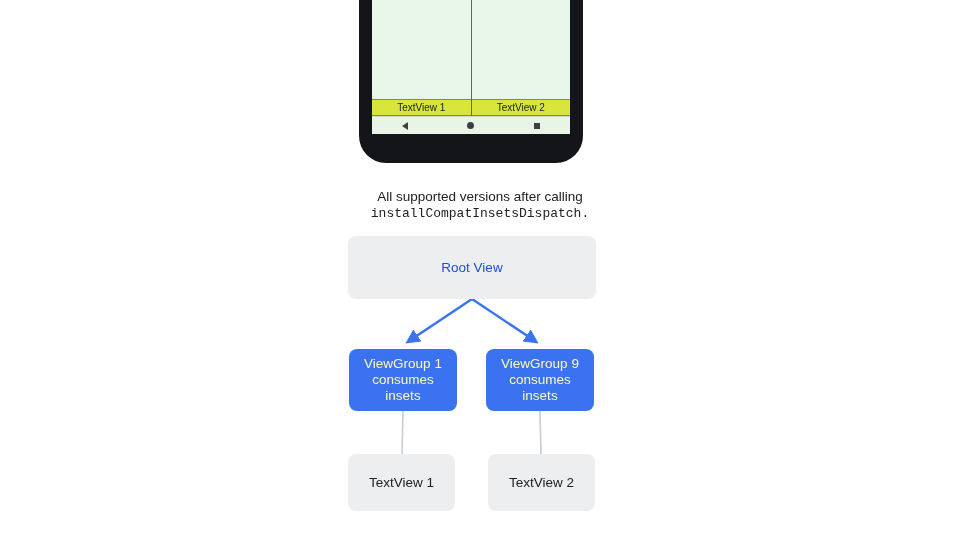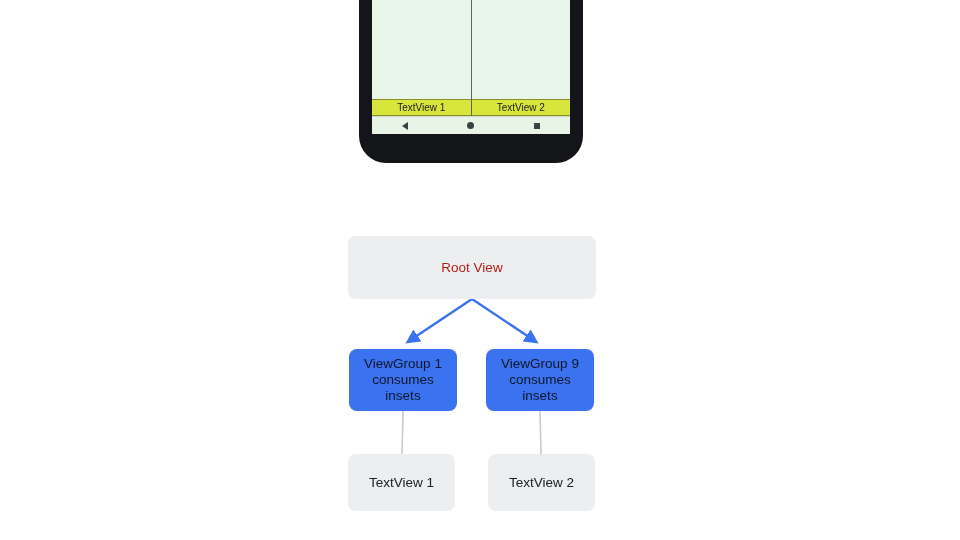--- a/index.html
+++ b/index.html
@@ -123,25 +123,25 @@
     font-size: 13.5px;
     line-height: 16px;
     padding: 4px;
   }
   .node-root {
     left: 348px;
     top: 236px;
     width: 248px;
     height: 63px;
     background: #eceef0;
-    color: #b91c1c;
+    color: #1d4ed8;
   }
   .node-vg {
     background: #3a72ef;
-    color: #0f172a;
+    color: #fef9c3;
     width: 108px;
     height: 62px;
   }
   .node-vg1 { left: 349px; top: 349px; }
   .node-vg2 { left: 486px; top: 349px; }
   .node-tv {
     background: #eceef0;
     color: #202124;
     width: 107px;
     height: 57px;
@@ -174,20 +174,24 @@
         </div>
       </div>
       <div class="nav-bar">
         <span class="nav-back"></span>
         <span class="nav-home"></span>
         <span class="nav-recents"></span>
       </div>
     </div>
   </div>
 
+  <div class="caption">
+    <div>All supported versions after calling</div>
+    <div class="mono">installCompatInsetsDispatch.</div>
+  </div>
 
   <svg class="edges" viewBox="0 0 960 540">
     <defs>
       <marker id="arrowhead" markerWidth="6" markerHeight="6" refX="4.2" refY="3" orient="auto">
         <path d="M0,0 L6,3 L0,6 z" fill="#3a72ef"></path>
       </marker>
     </defs>
 
     <line x1="472" y1="299" x2="409" y2="341" stroke="#3a72ef" stroke-width="2.4" marker-end="url(#arrowhead)"></line>
 

